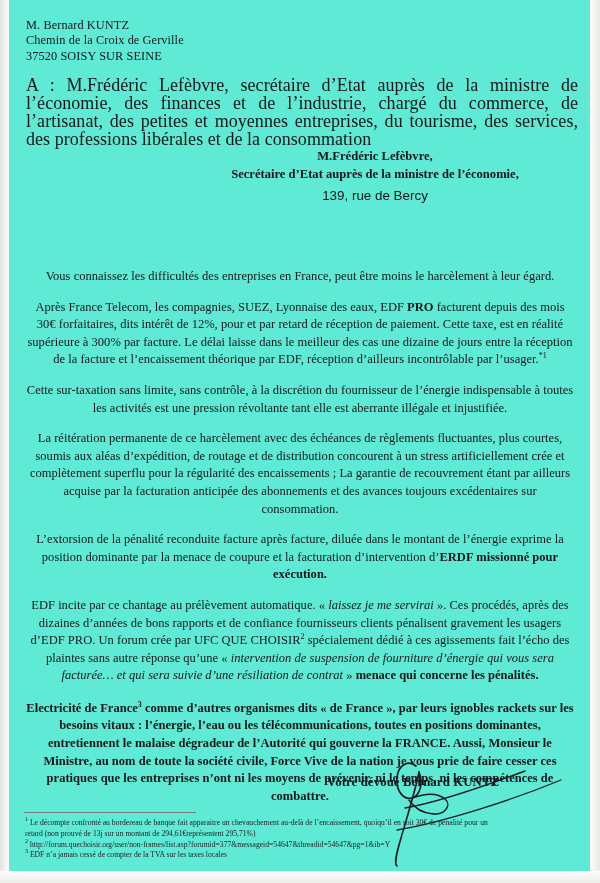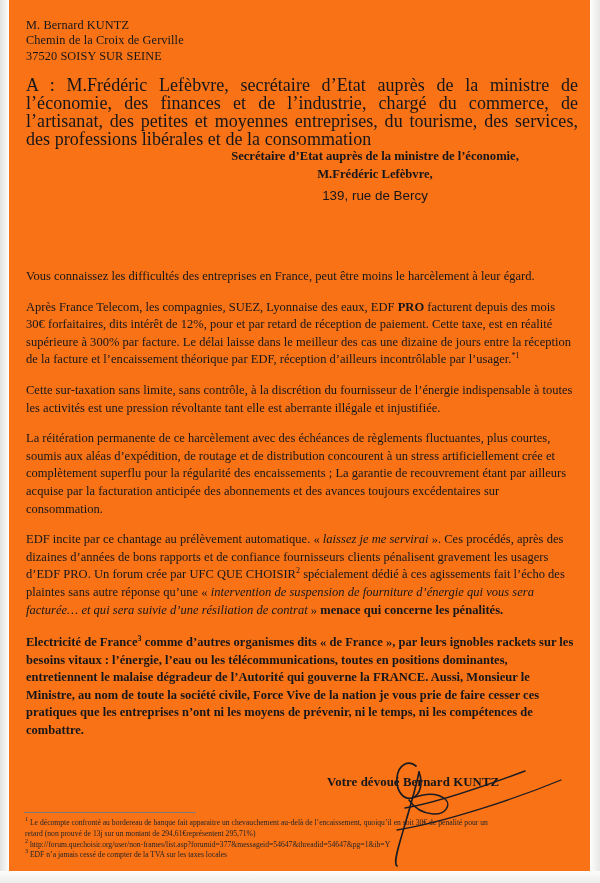--- a/index.html
+++ b/index.html
@@ -4,21 +4,21 @@
 <style>
   html, body {
     margin: 0;
     padding: 0;
     background: #ffffff;
   }
   .page {
     position: relative;
     width: 600px;
     height: 883px;
-    background: #f97316;
+    background: #5eead4;
     overflow: hidden;
     font-family: "Liberation Serif", "DejaVu Serif", serif;
     color: #16161a;
     box-sizing: border-box;
   }
   
   .scan-edge-left {
     position: absolute; left: 0; top: 0; width: 9px; height: 883px;
     background: linear-gradient(to right, #e3e3e0, #fdfdfc);
     pointer-events: none;
@@ -85,21 +85,21 @@
   .body {
     position: absolute;
     left: 26px;
     top: 268px;
     width: 556px;
   }
   .body p {
     margin: 0 8px 13px 0;
     font-size: 12.5px;
     line-height: 17.6px;
-    text-align: left;
+    text-align: center;
     letter-spacing: .02px;
   }
   .body p.tight { margin-bottom: 15px; }
   .u  { }
   .b  { font-weight: bold; }
   .i  { font-style: italic; }
   sup { font-size: 8px; vertical-align: super; line-height: 0; }
 
   .final {
     font-weight: bold;
@@ -157,39 +157,40 @@
   <div class="sender">
     <div>M. Bernard KUNTZ</div>
     <div>Chemin de la Croix de Gerville</div>
     <div>37520 SOISY SUR SEINE</div>
   </div>
 
   <div class="recipient-line">A : M.Frédéric Lefèbvre, secrétaire d’Etat auprès de la ministre de l’économie, des finances et de l’industrie, chargé du commerce, de l’artisanat, des petites et moyennes entreprises, du tourisme, des services, des professions libérales et de la consommation</div>
 
   <div class="addr-block">
     <div class="addr-serif">
+      <div>M.Frédéric Lefèbvre,</div>
       <div>Secrétaire d’Etat auprès de la ministre de l’économie,</div>
-      <div>M.Frédéric Lefèbvre,</div>
     </div>
     <div class="addr-sans">
       <div>139, rue de Bercy</div>
     </div>
   </div>
 
 
   <div class="body">
 
     <p><span>Vous connaissez les difficultés des entreprises en France, peut être moins le harcèlement à leur égard.</span></p>
 
     <p><span>Après France Telecom, les compagnies, SUEZ, Lyonnaise des eaux, EDF </span><span class="b">PRO</span><span> facturent depuis des mois 30€ forfaitaires, dits intérêt de 12%, pour et par retard de réception de paiement. Cette taxe, est en réalité supérieure à 300% par facture. Le délai laisse dans le meilleur des cas une dizaine de jours entre la réception de la facture et l’encaissement théorique par EDF, réception d’ailleurs incontrôlable par l’usager.</span><sup>*1</sup></p>
 
     <p><span>Cette sur-taxation sans limite, sans contrôle, à la discrétion du fournisseur de l’énergie indispensable à toutes les activités est une pression révoltante tant elle est aberrante illégale et injustifiée.</span></p>
 
     <p><span>La réitération permanente de ce harcèlement avec des échéances de règlements fluctuantes, plus courtes, soumis aux aléas d’expédition, de routage et de distribution concourent à un stress artificiellement crée et complètement superflu pour la régularité des encaissements ; La garantie de recouvrement étant par ailleurs acquise par la facturation anticipée des abonnements et des </span><span class="u">avances toujours</span><span> excédentaires sur consommation.</span></p>
 
+    <p><span>L’extorsion de la pénalité reconduite facture après facture, diluée dans le montant de l’énergie exprime la position dominante par la menace de coupure et la facturation d’intervention d’</span><span class="b">ERDF missionné pour exécution.</span></p>
 
     <p class="tight"><span>EDF incite par ce chantage au prélèvement automatique. « </span><span class="i">laissez je me servirai</span><span> ». Ces procédés, après des dizaines d’années de bons rapports et de confiance fournisseurs clients pénalisent gravement les usagers d’EDF PRO. Un forum crée par UFC QUE CHOISIR</span><sup>2</sup><span> spécialement dédié à ces agissements fait l’écho des plaintes sans autre réponse qu’une « </span><span class="i">intervention de suspension de fourniture d’énergie qui vous sera facturée… et qui sera suivie d’une résiliation de contrat</span><span> » </span><span class="b">menace qui concerne les </span><span class="b u">pénalités.</span></p>
 
     <p class="final"><span>Electricité </span><span class="u">de France</span><sup>3</sup><span> comme d’autres organismes dits « de France », par leurs ignobles rackets sur les besoins vitaux : l’énergie, l’eau ou les télécommunications, toutes en positions dominantes, entretiennent le malaise dégradeur de l’Autorité qui gouverne la FRANCE. Aussi, Monsieur le Ministre, au nom de toute la société civile, Force Vive de la nation je vous prie de faire cesser ces pratiques que les entreprises n’ont ni les moyens de prévenir, ni le temps, ni les compétences de combattre.</span></p>
 
   </div>
 
   <div class="signoff">Votre dévoué Bernard KUNTZ</div>
 
   <svg class="sig-svg" width="215" height="115" viewBox="0 0 215 115">

